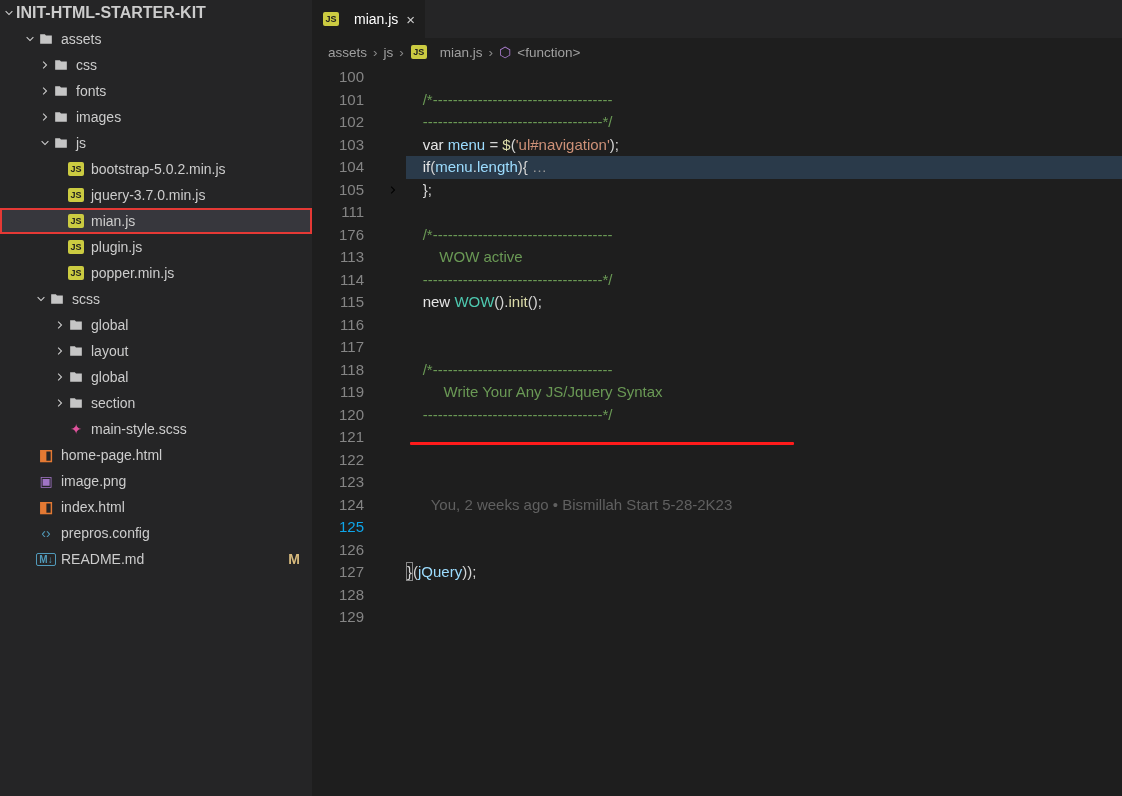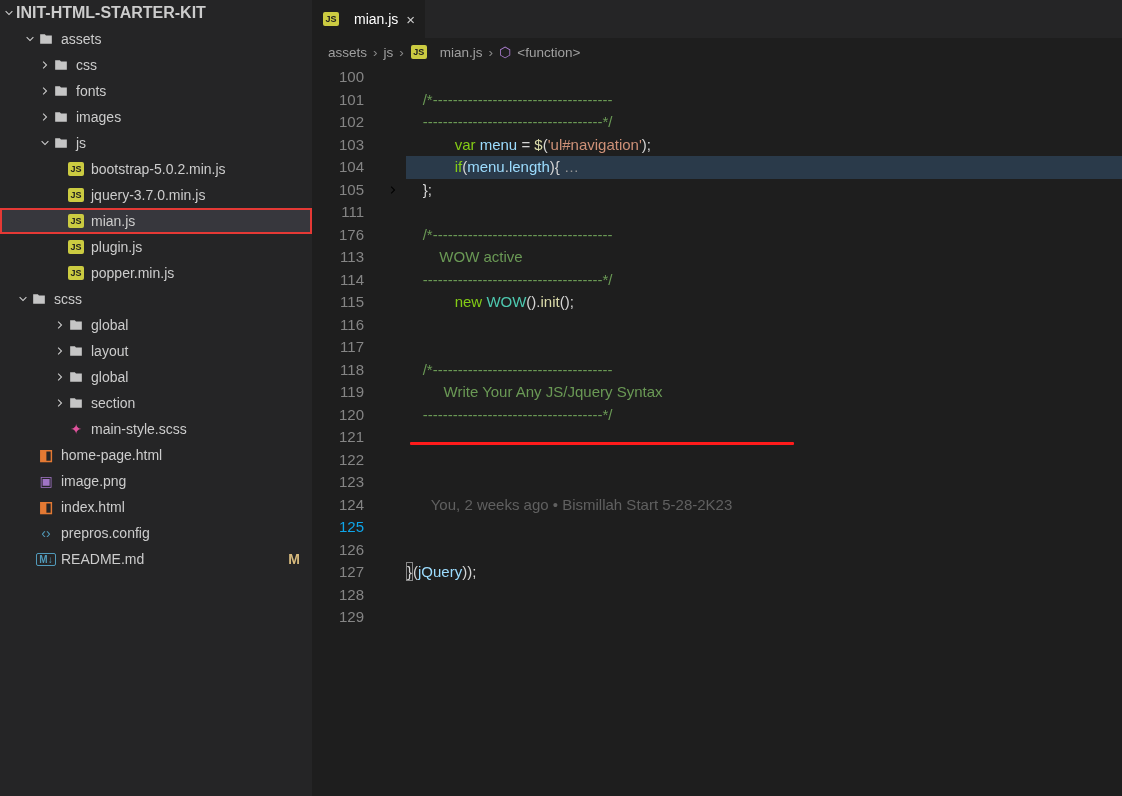--- a/index.html
+++ b/index.html
@@ -34,21 +34,21 @@
   .cube { color:#b180d7; font-size:14px; }
   .code { flex:1; display:flex; font-family:Consolas,"Courier New",monospace; font-size:15px; line-height:22.5px; position:relative; }
   .gutter { width:68px; text-align:right; color:#858585; padding-right:16px; user-select:none; }
   .gutter .cur { color:#0ea5e9; }
   .foldcol { width:26px; color:#858585; }
   .foldcol div { height:22.5px; display:flex; align-items:center; justify-content:center; }
   .lines { flex:1; position:relative; }
   .ln { height:22.5px; white-space:pre; }
   .ln.hl-line { background:#2a3a4a; }
   .c-comment { color:#6a9955; }
-  .c-kw { color:#84cc16;margin-left:32px; }
+  .c-kw { color:#e5e5e5; }
   .c-var { color:#9cdcfe; }
   .c-fn { color:#dcdcaa; }
   .c-str { color:#ce9178; }
   .c-punc { color:#d4d4d4; }
   .c-cls { color:#4ec9b0; }
   .c-gray { color:#969696; }
   .c-blame { color:#606060; }
   .c-brace { border:1px solid #888; }
   .redline { position:absolute; height:3px; background:#ff1b1b; border-radius:1px; }
 </style>
@@ -159,21 +159,21 @@
           </span>
           <span>plugin.js</span>
         </div>
         <div class="row" style="padding-left: 53px;">
           <span class="chev"></span>
           <span class="ico">
             <span class="js-ico">JS</span>
           </span>
           <span>popper.min.js</span>
         </div>
-        <div class="row" style="padding-left: 16px;">
+        <div class="row" style="padding-left: 34px;">
           <span class="chev">
             <svg width="12" height="12" viewBox="0 0 16 16">
               <path d="M4 5l4 4 4-4 1 1-5 5-5-5z"></path>
             </svg>
           </span>
           <span class="ico folder">
             <svg width="16" height="14" viewBox="0 0 24 24">
               <path d="M10 4H2v16h20V6H12l-2-2z"></path>
             </svg>
           </span>

